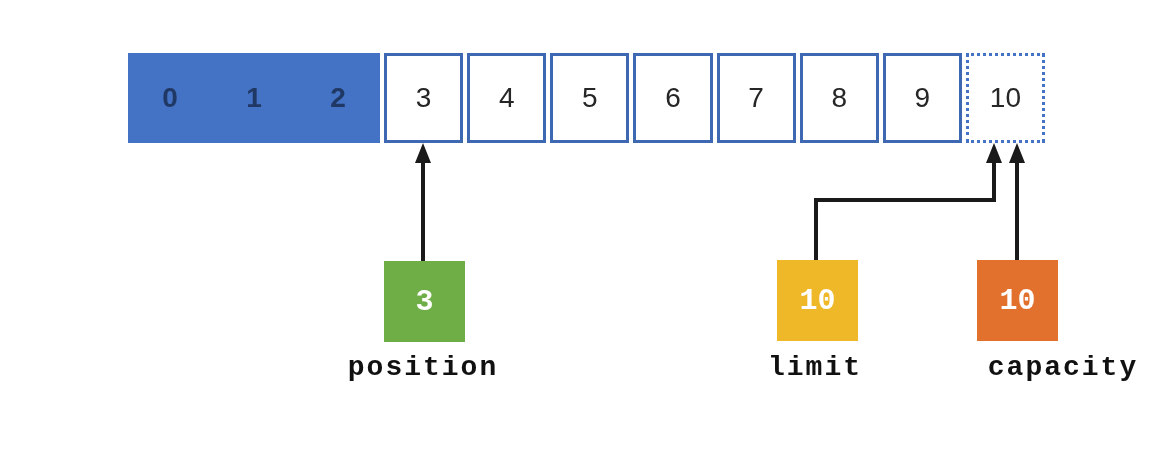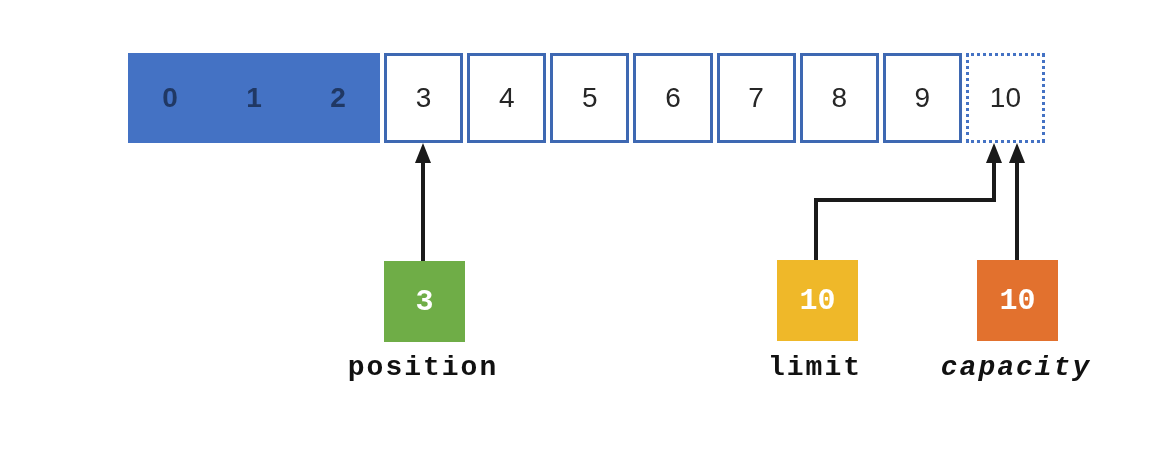--- a/index.html
+++ b/index.html
@@ -86,21 +86,21 @@
     width: 170px;
     text-align: center;
     font-family: "Liberation Mono", monospace;
     font-weight: bold;
     font-size: 28px;
     letter-spacing: 2px;
     color: #111111;
   }
   .plabel.position { left: 338px; }
   .plabel.limit    { left: 730px; }
-  .plabel.capacity { left: 931px; font-style: italic; }
+  .plabel.capacity { left: 978px; }
 </style>
 </head>
 <body>
 
 <div class="canvas">
 
   <div class="array">
     <div class="blue-block">
       <span class="num">0</span>
       <span class="num">1</span>

